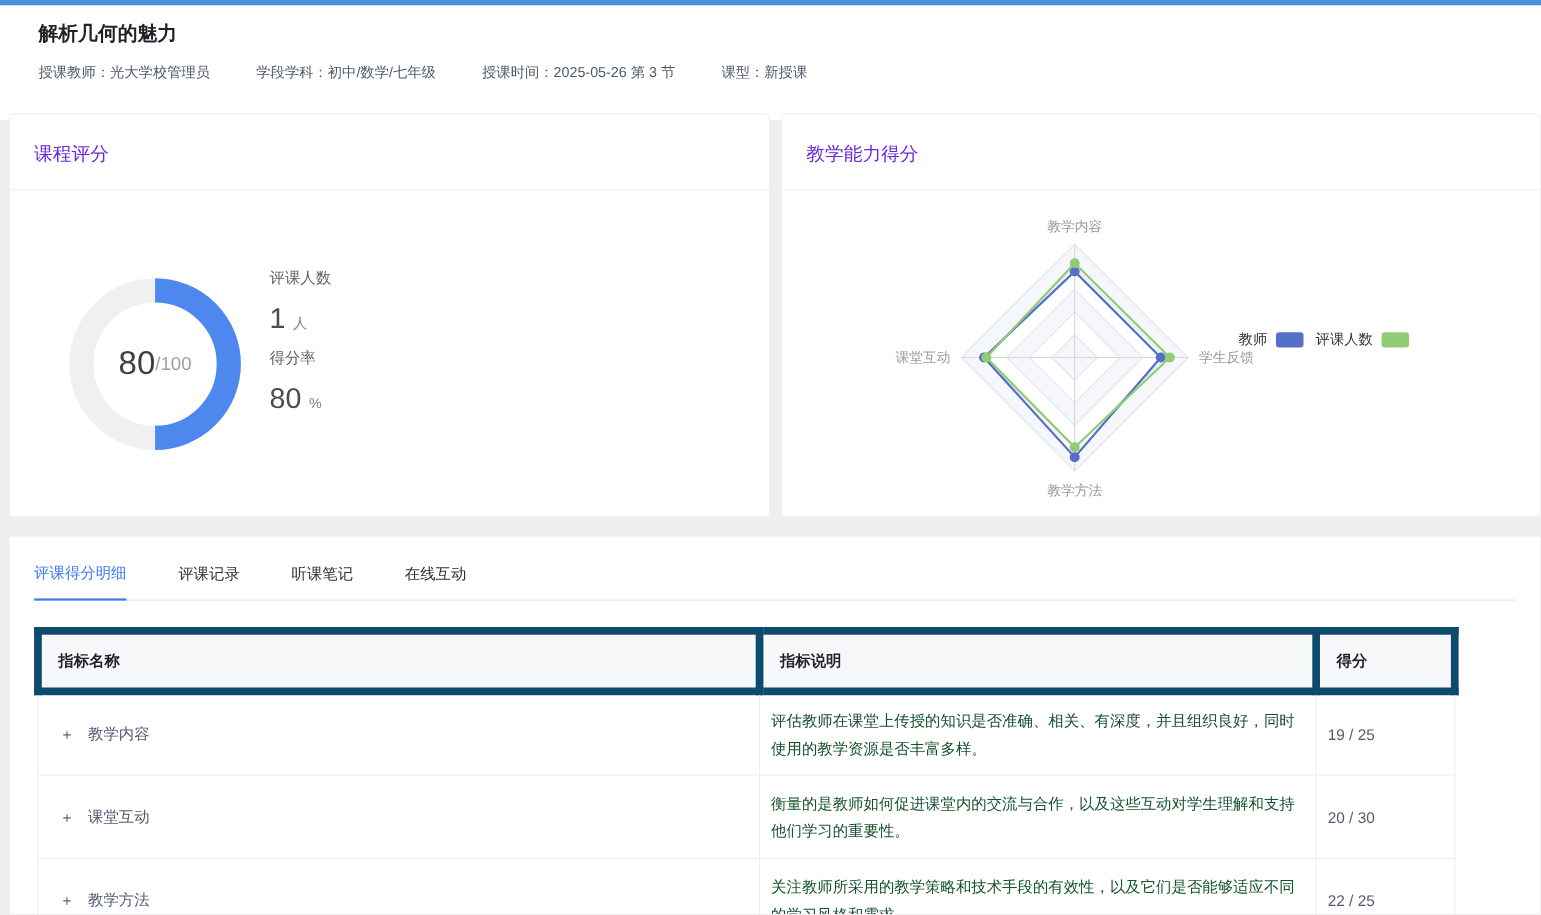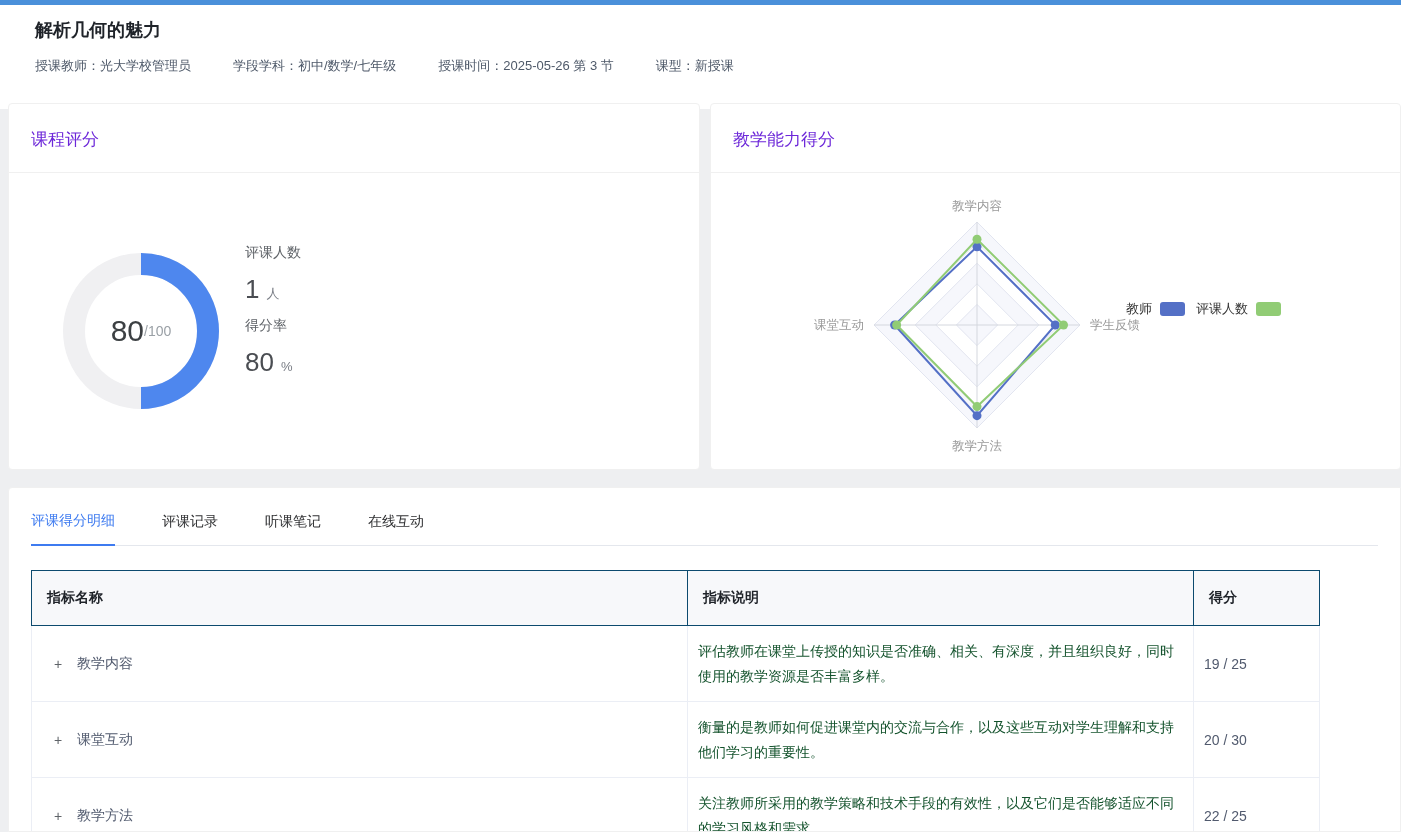--- a/index.html
+++ b/index.html
@@ -20,21 +20,21 @@
   .card-left  { left:8px;   top:103px; width:692px; height:367px; }
   .card-right { left:710px; top:103px; width:691px; height:367px; }
   .card-head { height:69px; border-bottom:1px solid #f0f0f0; padding:24px 0 0 22px; }
   .card-title { font-size:17px; font-weight:500; color:#6d28d9; }
 
   
   .donut-wrap { position:absolute; left:47px; top:142px; width:170px; height:170px; }
   .donut-center { position:absolute; left:0; top:0; width:170px; height:170px;
                   display:flex; align-items:center; justify-content:center; }
   .donut-score { font-size:30px; color:#3c4043; }
-  .donut-max { font-size:14px; color:#9aa0a6; }
+  .donut-max { font-size:17px; color:#9aa0a6; }
   .stats { position:absolute; left:236px; top:140px; }
   .stat-label { font-size:14px; color:#5f6368; }
   .stat-value-row { display:flex; align-items:baseline; gap:7px; margin-top:12px; }
   .stat-value { font-size:26px; color:#4a4d52; }
   .stat-unit { font-size:13px; color:#797d85; }
   .stat-gap { margin-top:12px; }
 
   
   .radar-area { position:absolute; left:0; top:70px; width:691px; height:297px; }
   .legend { position:absolute; right:119px; top:196px; display:flex; flex-direction:row; gap:11px; }
@@ -44,21 +44,21 @@
 
   
   .card-bottom { left:8px; top:487px; width:1393px; height:345px; overflow:hidden; border-radius:4px 0 0 0; }
   .tabs { display:flex; gap:47px; margin:24px 22px 0 22px; border-bottom:1px solid #e4e7ed;align-items:flex-end; }
   .tab { font-size:14px; color:#303133; padding-bottom:14px; cursor:pointer; white-space:nowrap; }
   .tab.active { color:#3e7bf0; border-bottom:2px solid #3e7bf0; margin-bottom:-1px; }
 
   table.score-table { border-collapse:collapse; margin:24px 0 0 22px; width:1288px; table-layout:fixed;
                       border:1px solid #ebeef5; background:#fff; }
   .score-table th { background:#f7f8fa; height:55px; text-align:left; font-size:14px; font-weight:bold;
-                    color:#1f2329; padding:0 10px 0 15px; border:1px solid #0c4a6e; }
+                    color:#1f2329; padding:0 10px 0 15px; border:7px solid #0c4a6e; }
   .score-table td { height:76px; font-size:14px; color:#515a6e; border:1px solid #ebeef5;
                     padding:10px 10px; vertical-align:middle; background:#fff; }
   .cell-name { display:flex; align-items:center; gap:13px; padding-left:10px; }
   .expand-icon { font-size:14px; color:#5f6368; width:12px; text-align:center; cursor:pointer; }
   .desc { line-height:25px; color:#14532d; }
 </style>
 </head>
 <body>
 
 <div class="topbar"></div>

